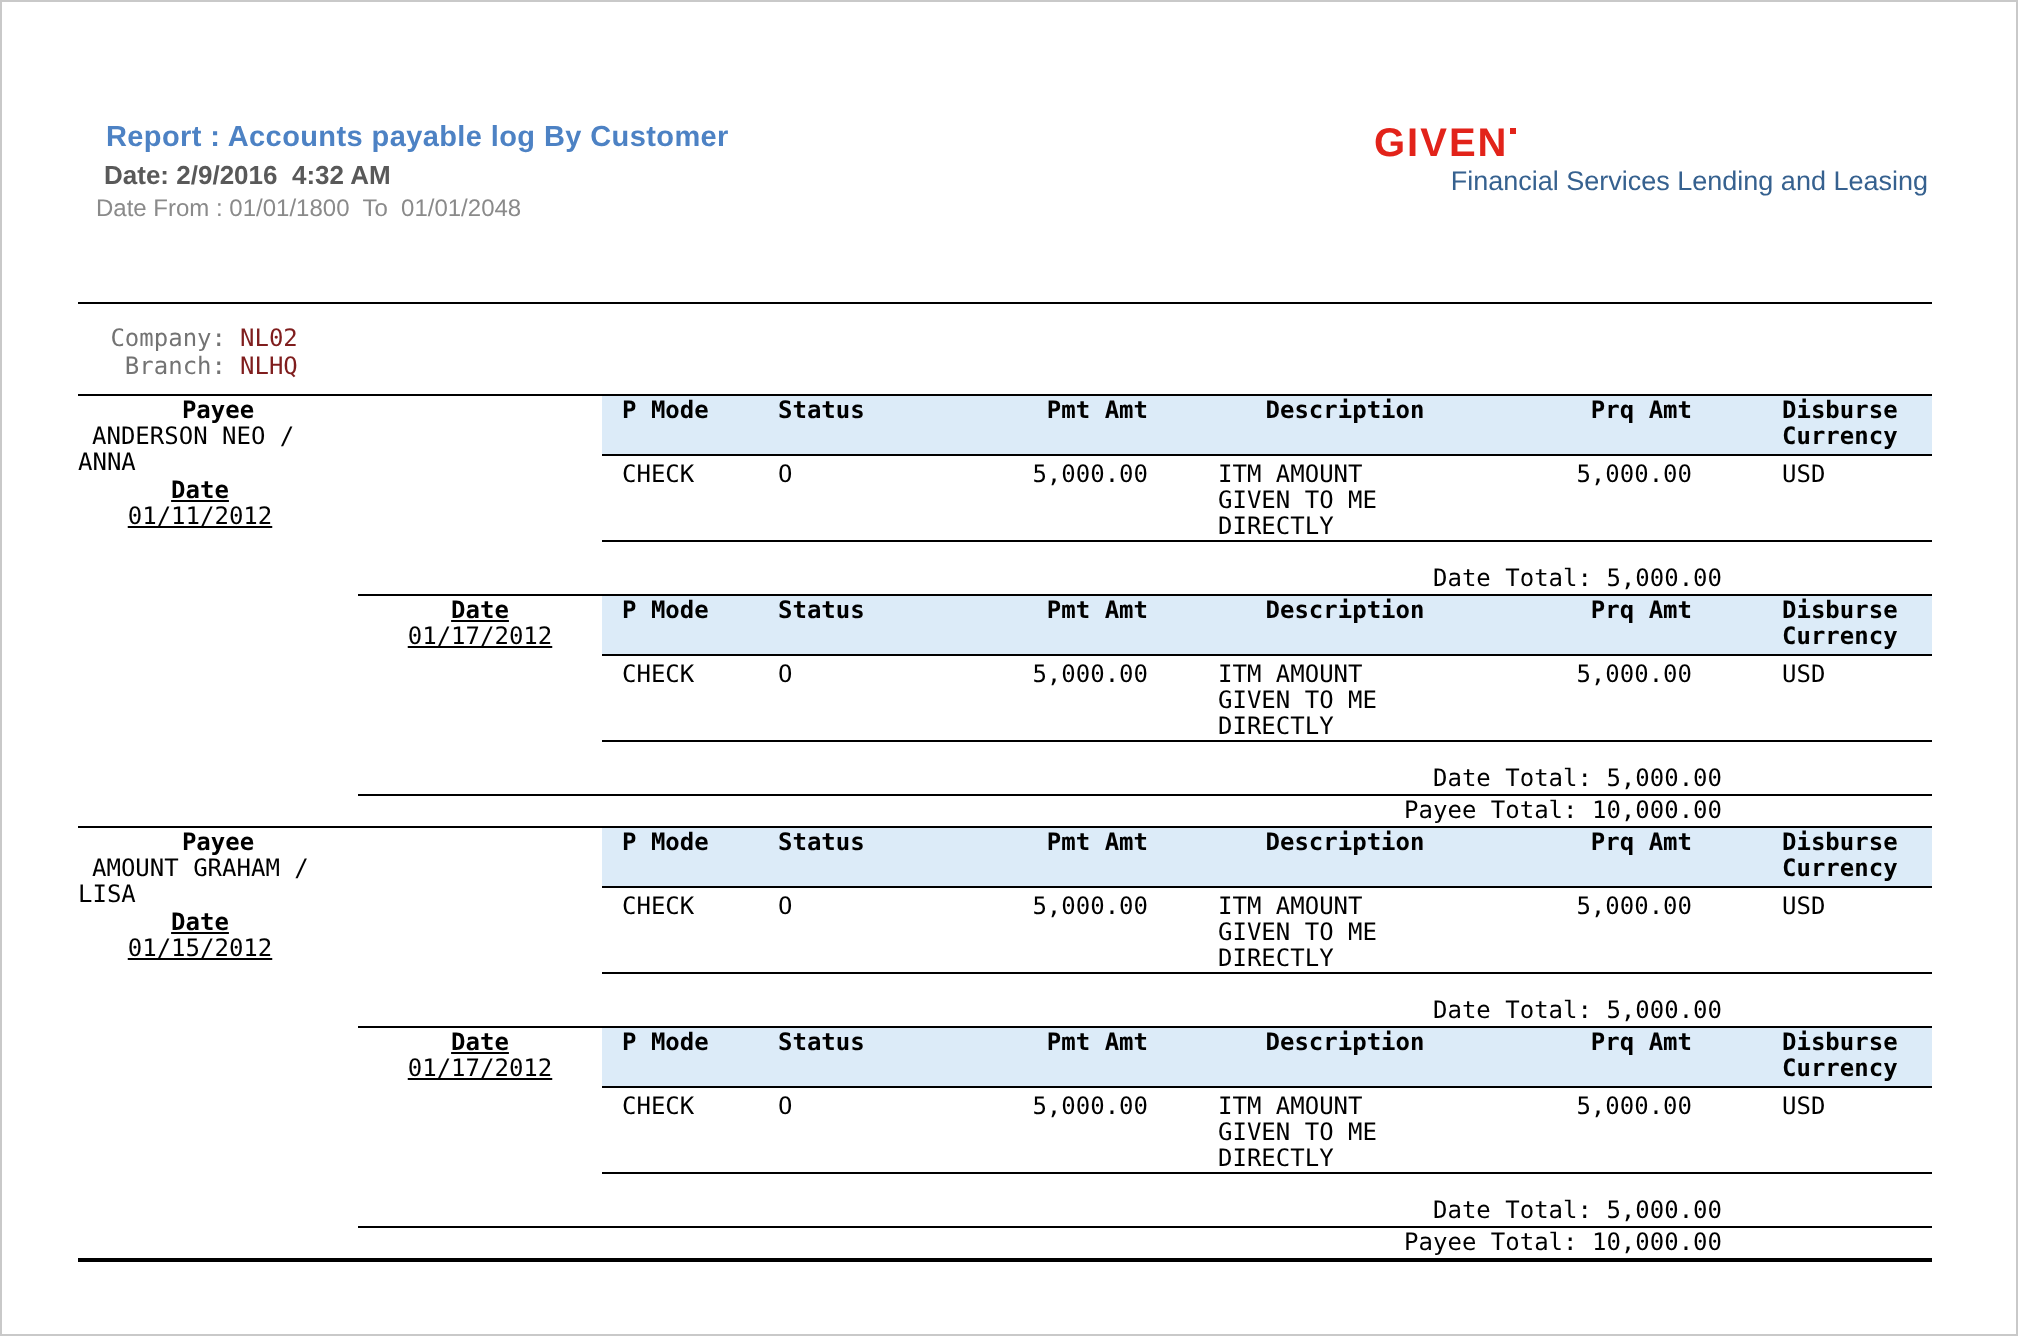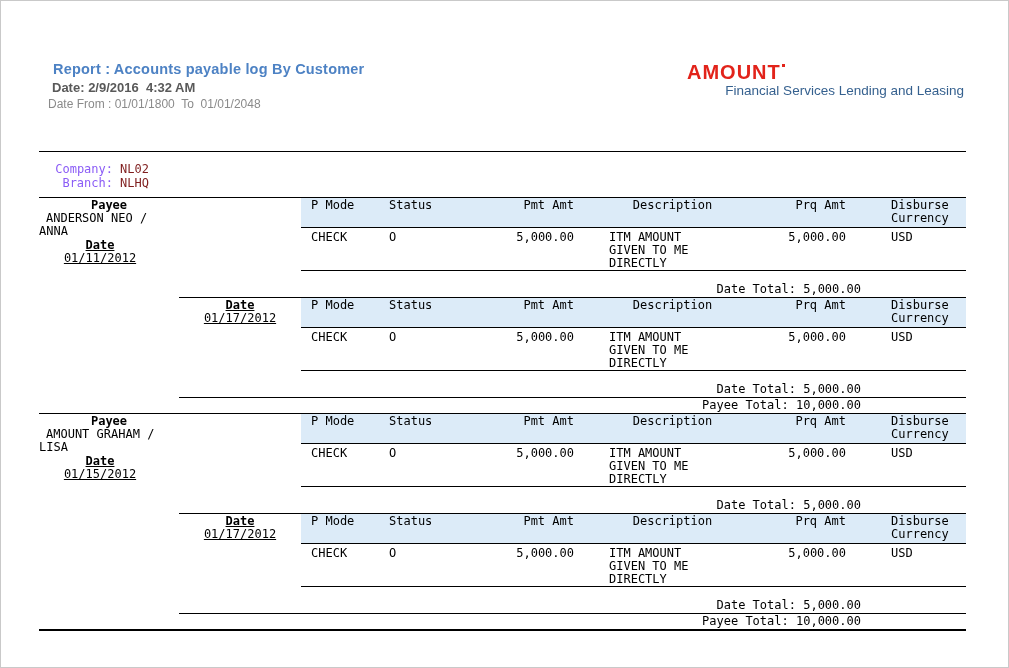--- a/index.html
+++ b/index.html
@@ -39,21 +39,21 @@
     font-size:13.5px; color:var(--tagline-blue,#36618f);
   }
   
   .report-body {
     position:absolute; left:38px; top:150px; width:927px;
     border-top:1px solid #000;
     font-family:"DejaVu Sans Mono","Liberation Mono",monospace;
     font-size:12px; line-height:13px; color:#000;
   }
   .company-block { padding:10px 0 7px 0; line-height:14px; }
-  .co-lbl { display:inline-block; width:74px; text-align:right; color:#8b5cf6; }
+  .co-lbl { display:inline-block; width:74px; text-align:right; color:#737373; }
   .co-val { margin-left:7px; color:#7f1d1d; }
 
   
   .c-pmode  { width:85px;  padding-left:10px; }
   .c-status { width:105px; padding-left:3px; }
   .c-pmt    { width:88px;  padding-right:5px; text-align:right; }
   .c-desc   { width:187px; padding-left:30px; }
   .c-desc.hdr { padding-left:0; text-align:center; }
   .c-prq    { width:85px;  padding-right:5px; text-align:right; }
   .c-curr   { width:115px; padding-left:40px; }
@@ -65,21 +65,21 @@
   .lc-date  { width:122px; text-align:center;text-decoration:underline; }
   .lc-payee .lbl, .lc-date .lbl { font-weight:bold; padding-top:1px; }
   .lc-payee .lbl { text-align:center; }
   .lc-payee .val1 { padding-left:7px; }
   .lc-payee .val2 { padding-left:0; }
 
   .dblock { display:flex; margin-left:140px; width:787px; }
   .right-cols { width:665px; }
   .blue-band {
     display:flex; height:30px; background:var(--band-blue,#dcebf8);
-    border-bottom:1px solid #000; font-weight:normal; padding-top:1px;
+    border-bottom:1px solid #000; font-weight:bold; padding-top:1px;
   }
   .data-row { display:flex; min-height:39px; padding-top:3px; border-bottom:1px solid #000; }
 
   .date-total {
     margin-left:140px; width:787px; margin-top:12px;
     border-bottom:1px solid #000; padding:0 105px 1px 0;
     text-align:right;
   }
   .payee-total {
     width:927px; border-bottom:1px solid #000;
@@ -90,21 +90,21 @@
 </style>
 </head>
 <body>
 
 <div class="page">
 
   <div class="rpt-title">Report : Accounts payable log By Customer</div>
   <div class="rpt-date"><span>Date:</span><span class="tspace"> </span><span class="tspace">2/9/2016  4:32 AM</span></div>
   <div class="rpt-range">Date From : 01/01/1800  To  01/01/2048</div>
 
-  <div class="brand"><span>AMOUNT</span><span class="tm"></span></div>
+  <div class="brand"><span>GIVEN</span><span class="tm"></span></div>
   <div class="tagline">Financial Services Lending and Leasing</div>
 
   <div class="report-body">
 
     <div class="company-block">
       <div><span class="co-lbl">Company:</span><span class="co-val">NL02</span></div>
       <div><span class="co-lbl">Branch:</span><span class="co-val">NLHQ</span></div>
     </div>
 
     <div class="pblock first">

